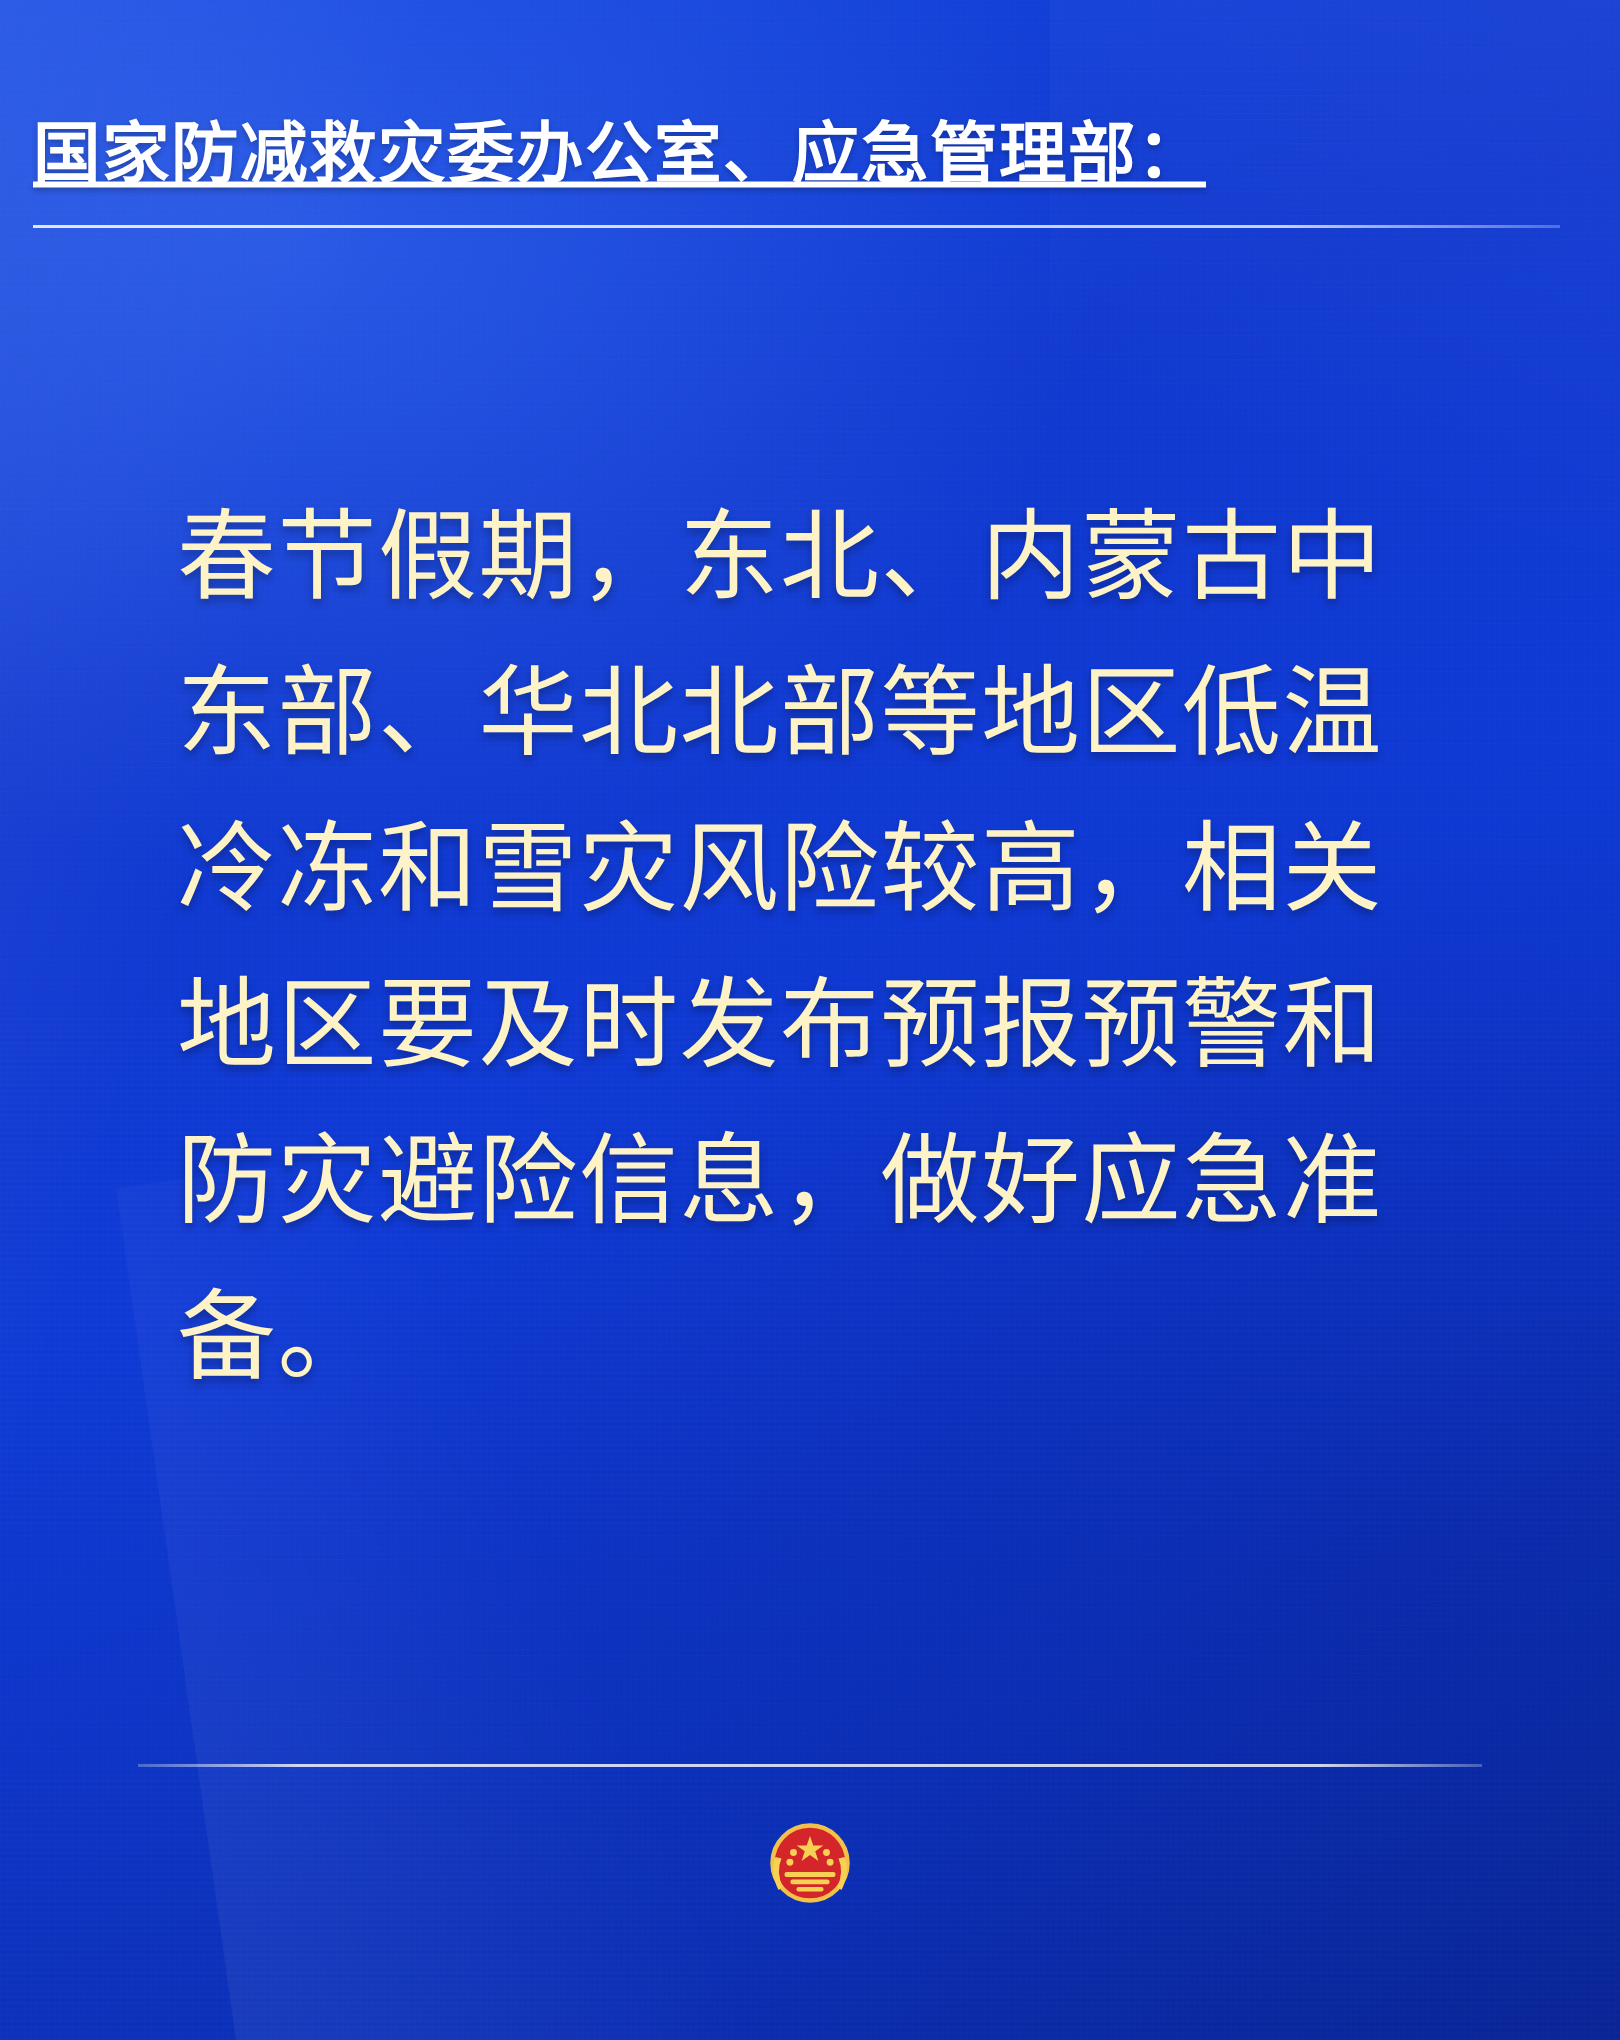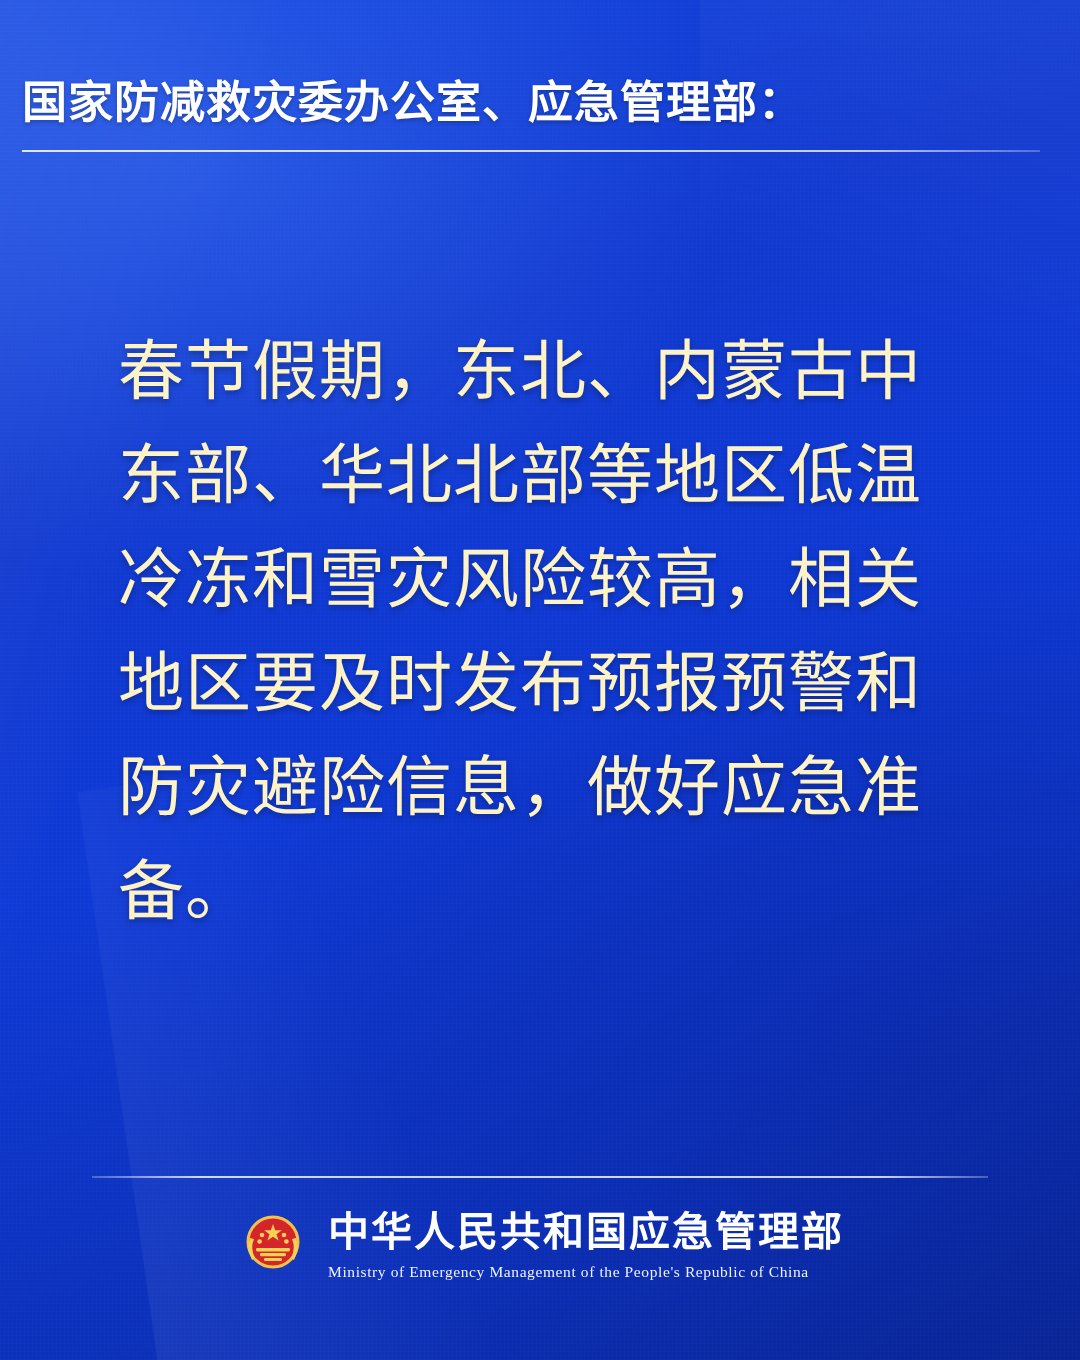--- a/index.html
+++ b/index.html
@@ -74,20 +74,21 @@
   }
   .header-title {
     font-family: "DejaVu Sans", "Liberation Sans", sans-serif;
     font-weight: bold;
     font-size: 45px;
     line-height: 1.1;
     letter-spacing: 1px;
     color: #ffffff;
     white-space: nowrap;
     text-shadow: 0 2px 4px rgba(0,0,0,0.25);
+    text-decoration: underline;
   }
   .header-rule {
     margin-top: 22px;
     width: 1018px;
     height: 2px;
     background: linear-gradient(90deg, rgba(255,255,255,0.85) 0%, rgba(255,255,255,0.75) 82%, rgba(255,255,255,0.25) 100%);
   }
 
   .body-text {
     position: absolute;
@@ -186,22 +187,18 @@
               <circle cx="50.4" cy="33.5" r="2.3"></circle>
             </g>
             <rect x="20" y="40" width="34" height="3.4" rx="1.4" fill="#f7d154"></rect>
             <rect x="24" y="45" width="26" height="3.2" rx="1.3" fill="#f7d154"></rect>
             <rect x="28" y="50" width="18" height="3" rx="1.3" fill="#f7d154"></rect>
             <path d="M14 30 q-4 10 2 22 l3 -2 q-5 -10 -1 -19 z" fill="#f7d154"></path>
             <path d="M60 30 q4 10 -2 22 l-3 -2 q5 -10 1 -19 z" fill="#f7d154"></path>
           </svg>
         </span>
 
-        <span class="brand-texts">
-          <span class="brand-cn">中华人民共和国应急管理部</span>
-          <span class="brand-en">Ministry of Emergency Management of the People's Republic of China</span>
-        </span>
 
       </div>
     </div>
 
   </div>
 </div>
 
 </body></html>

